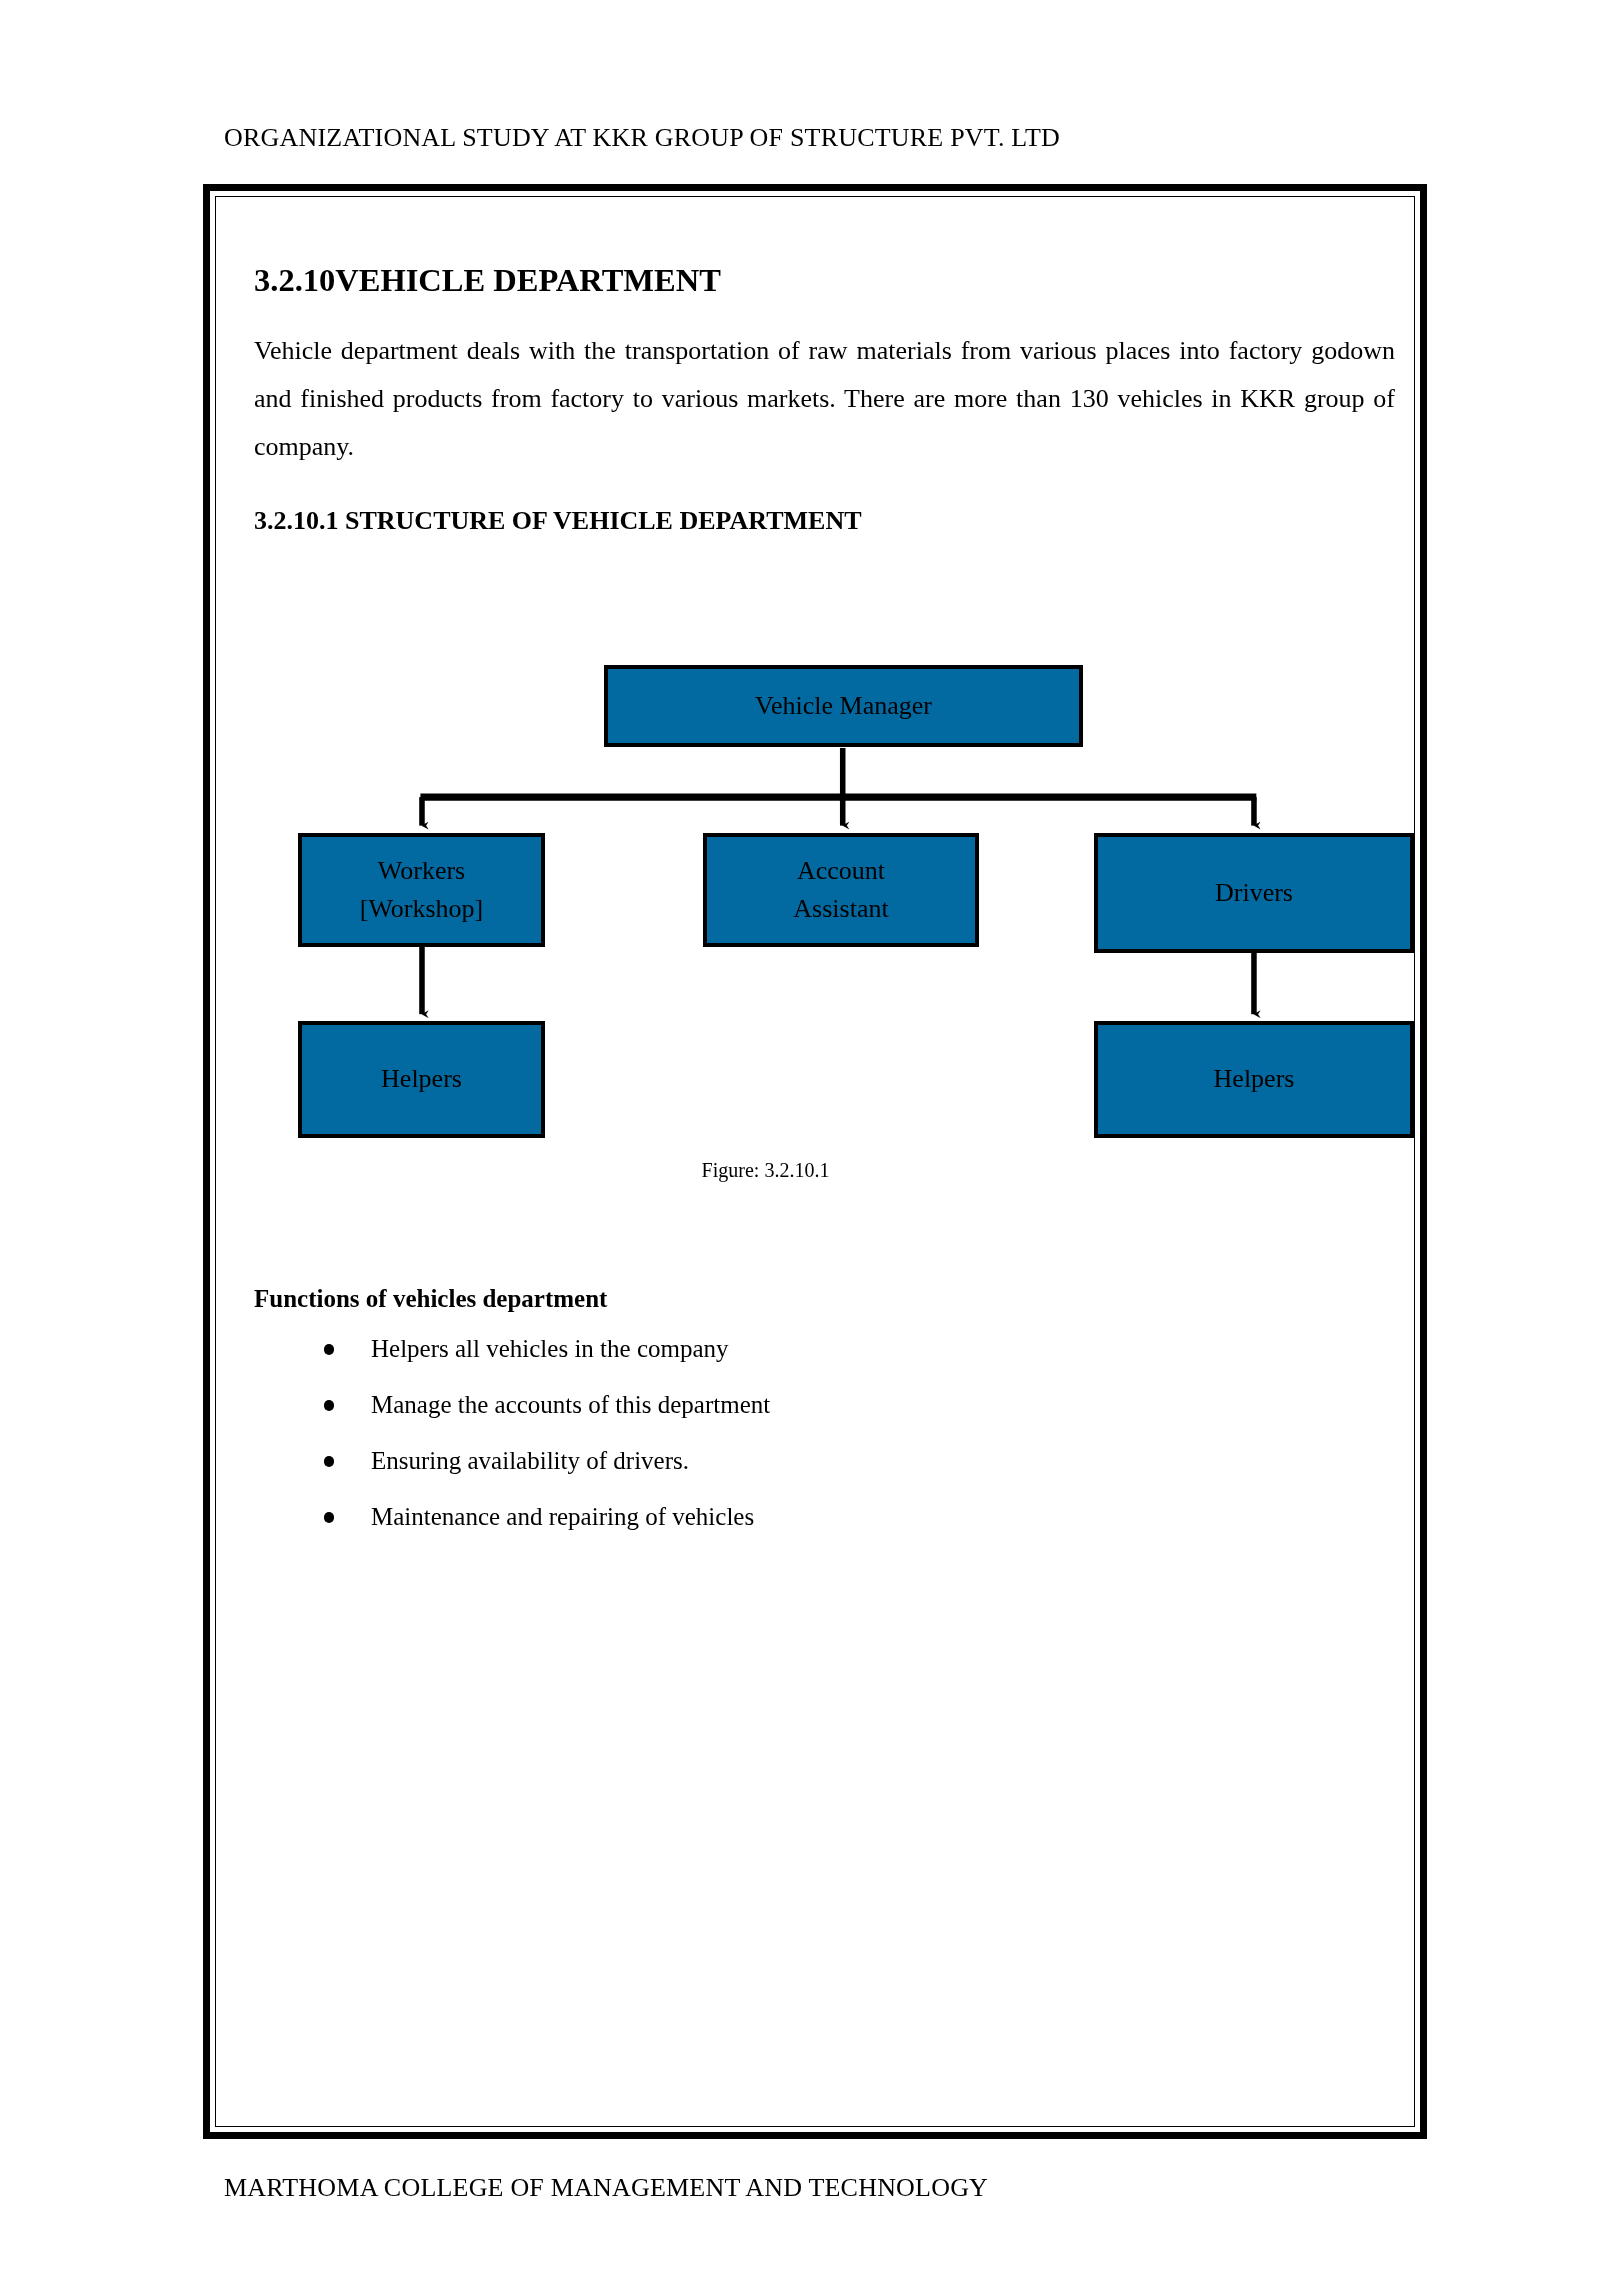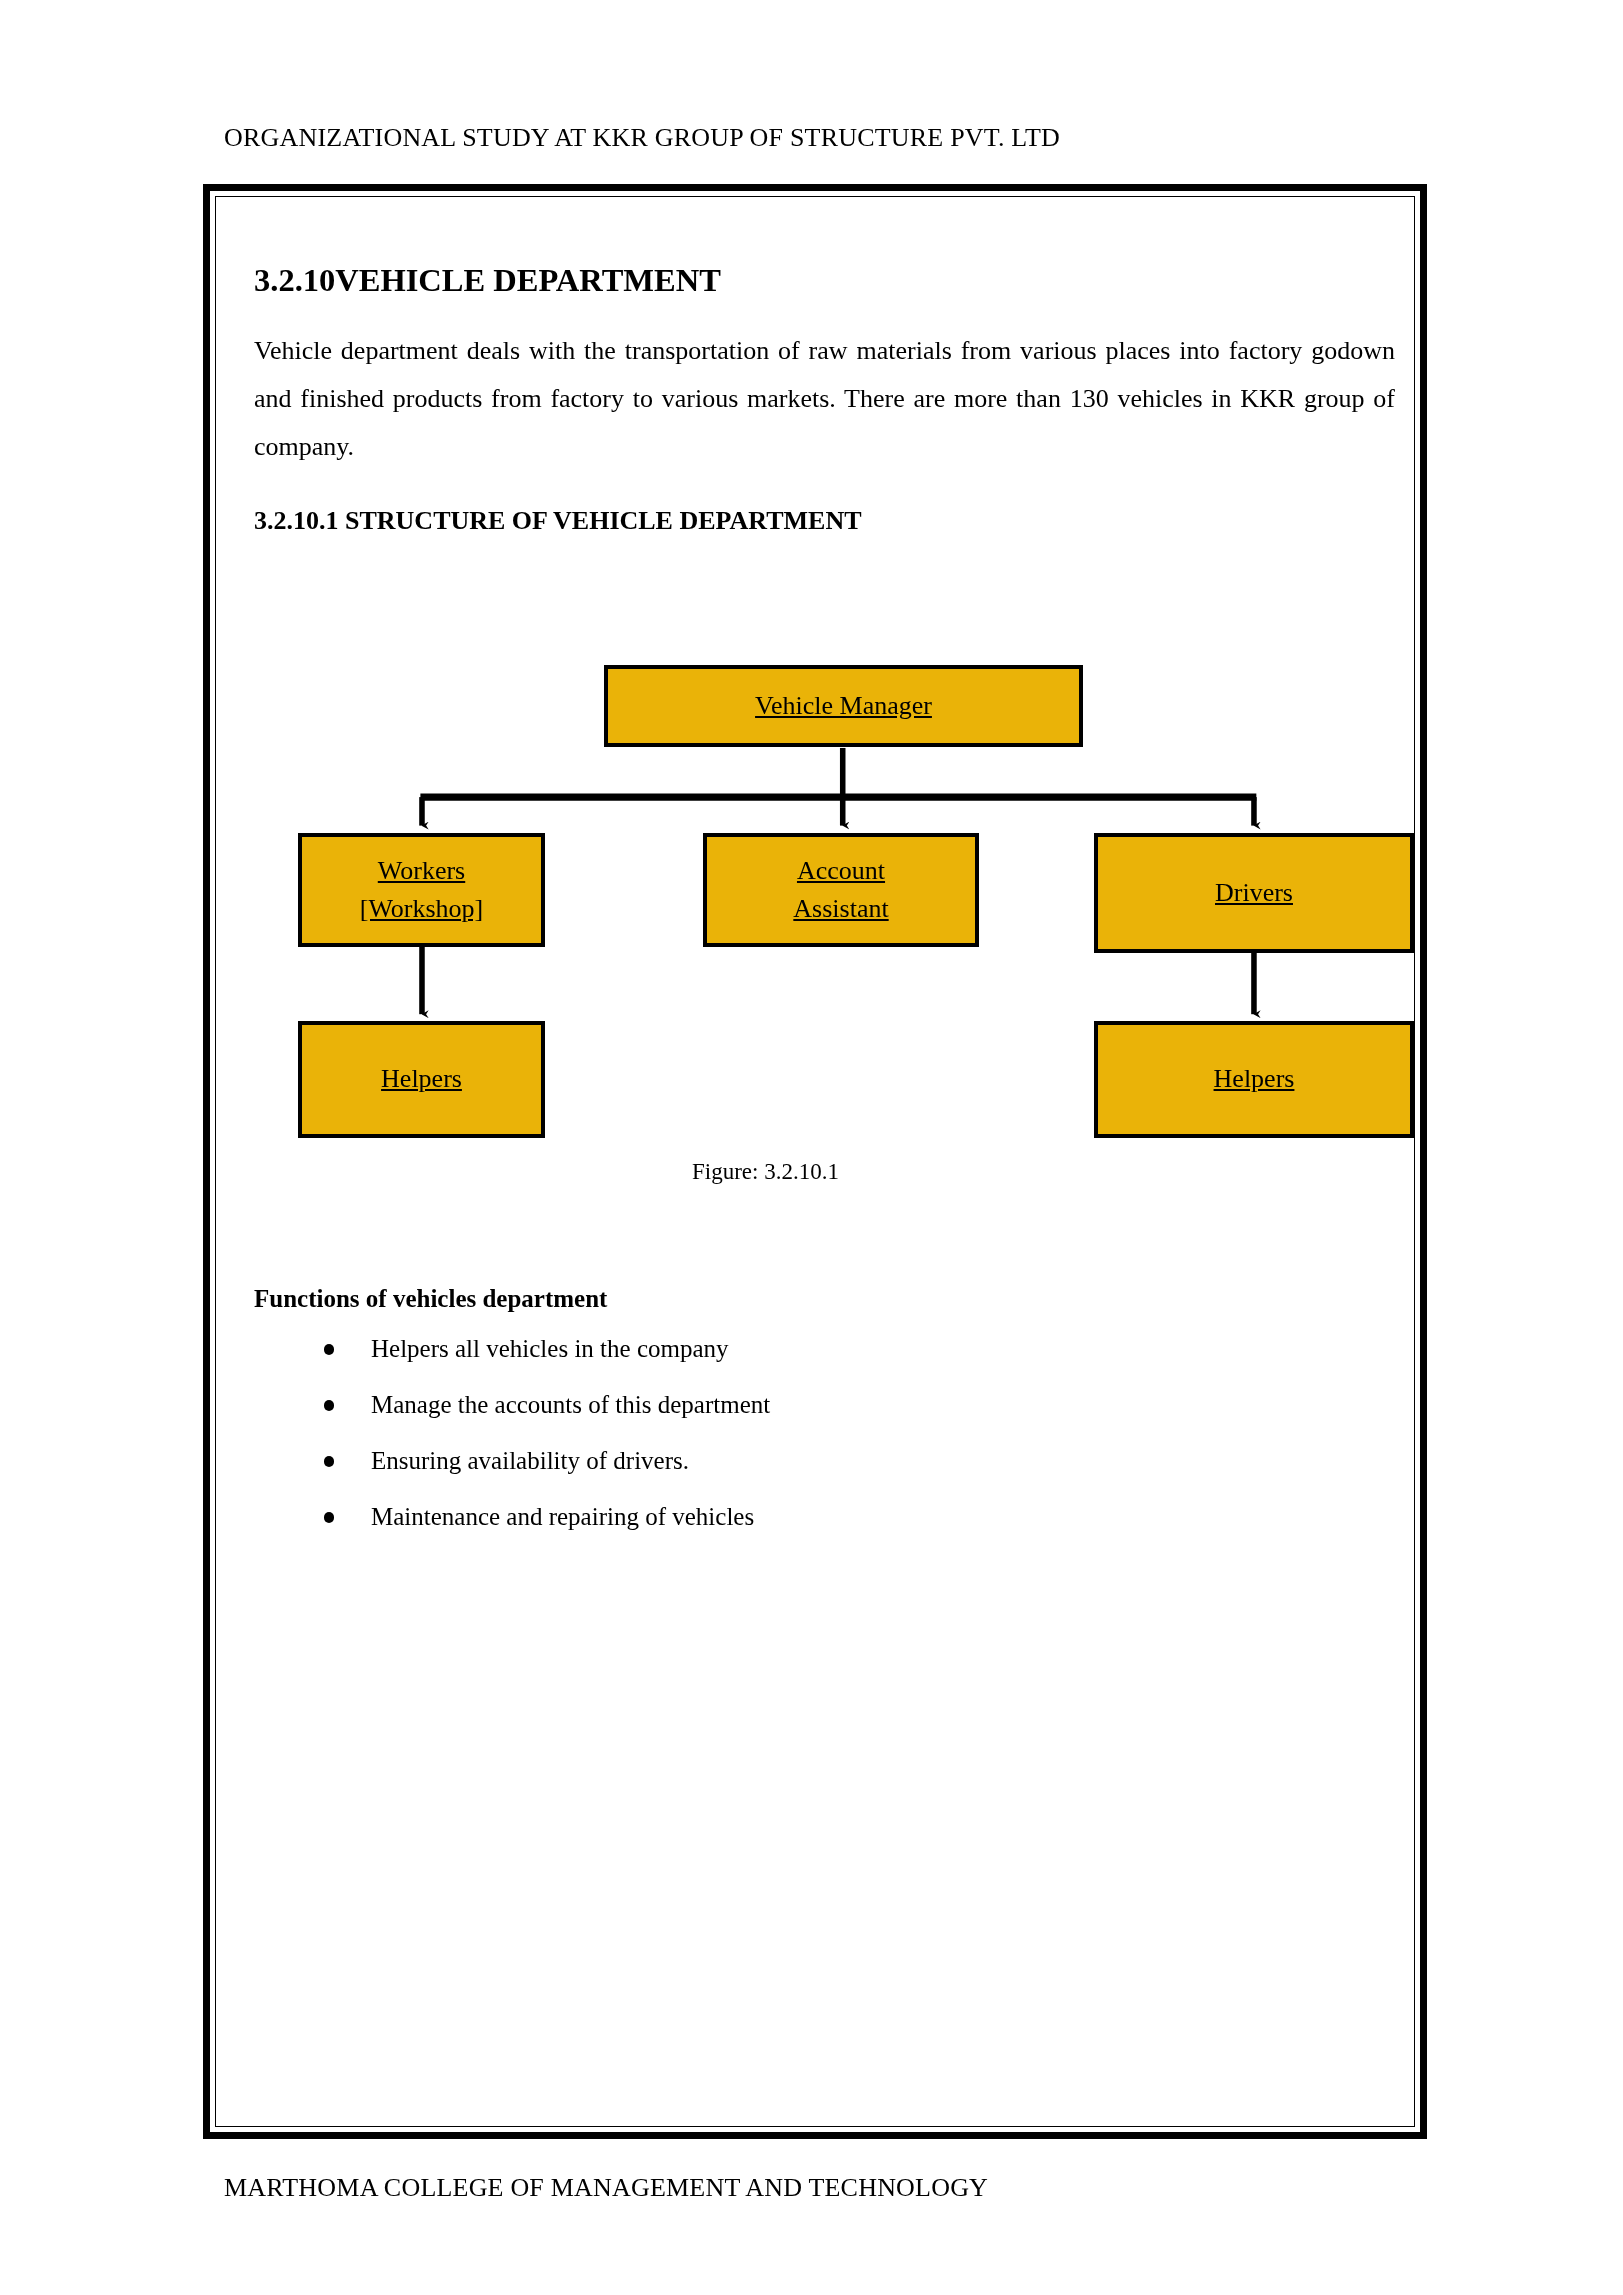--- a/index.html
+++ b/index.html
@@ -85,33 +85,32 @@
   }
   .chart-svg {
     position: absolute;
     left: 0;
     top: 0;
   }
   .node-box {
     position: absolute;
     box-sizing: border-box;
     border: 4.8px solid #000000;
-    background: #eab308;
+    background: #0369a1;
     display: flex;
     align-items: center;
     justify-content: center;
     text-align: center;
     font-size: 26px;
     line-height: 1.45;
-    text-decoration: underline;
   }
 
   .fig-caption {
     text-align: center;
-    font-size: 23px;
+    font-size: 20px;
     margin-top: 8px;
   }
 
   
   .h-func {
     font-size: 25px;
     font-weight: bold;
     margin: 81px 0 16px 0;
   }
   ul.func-list {

